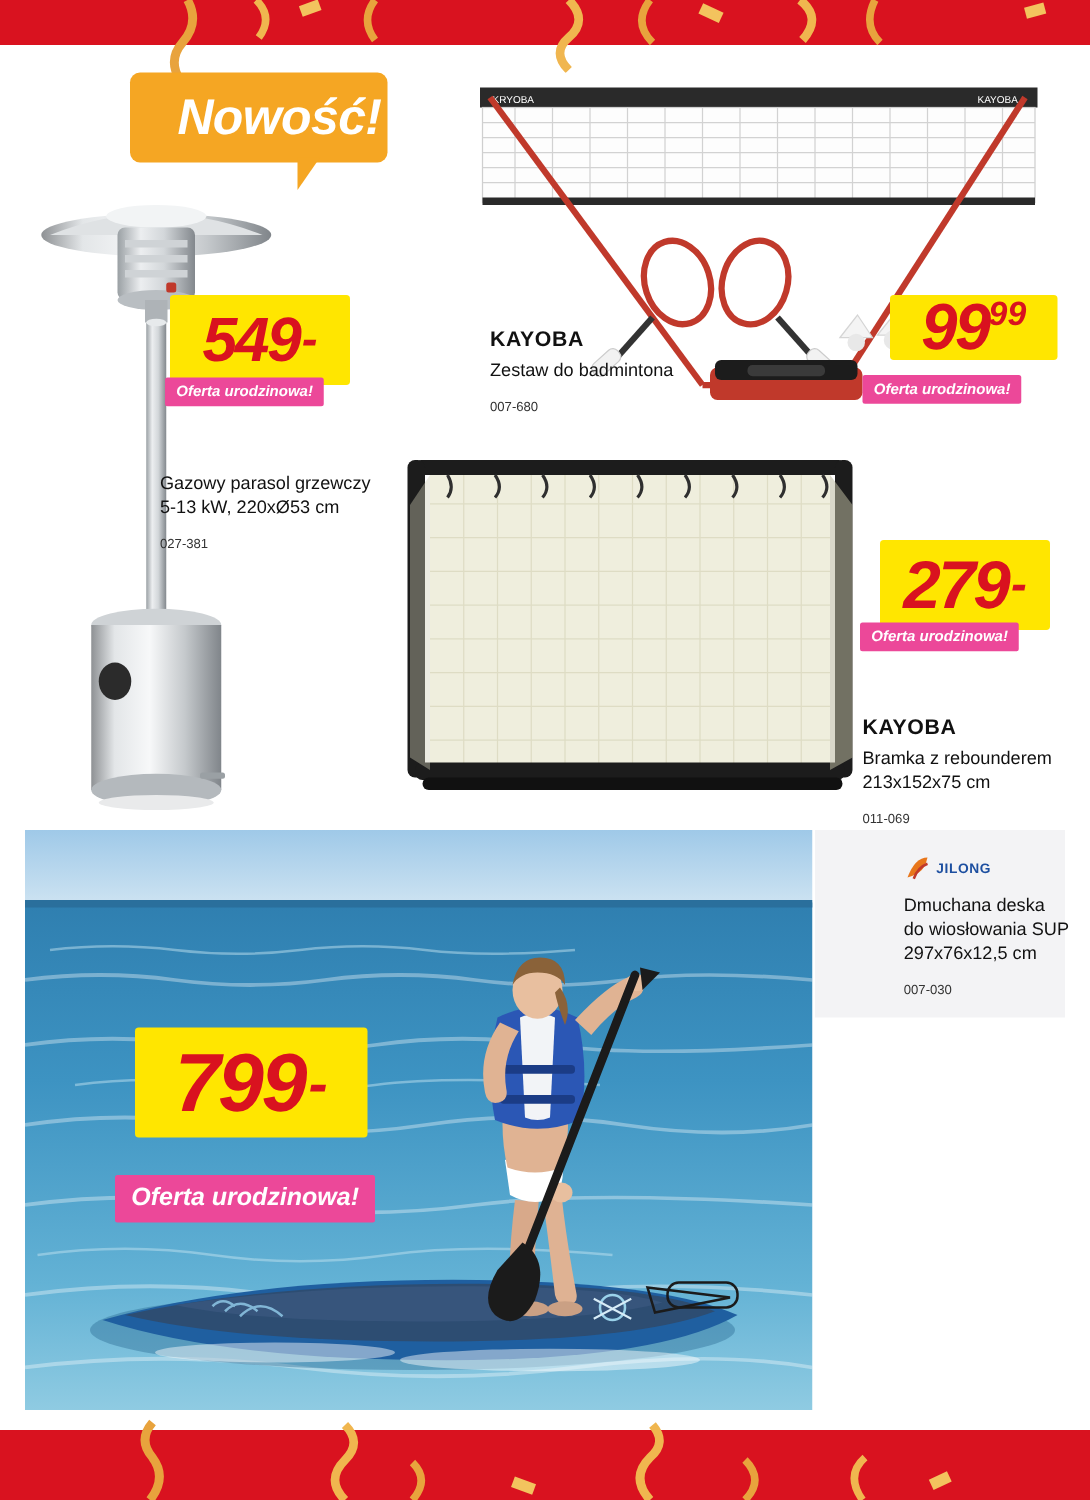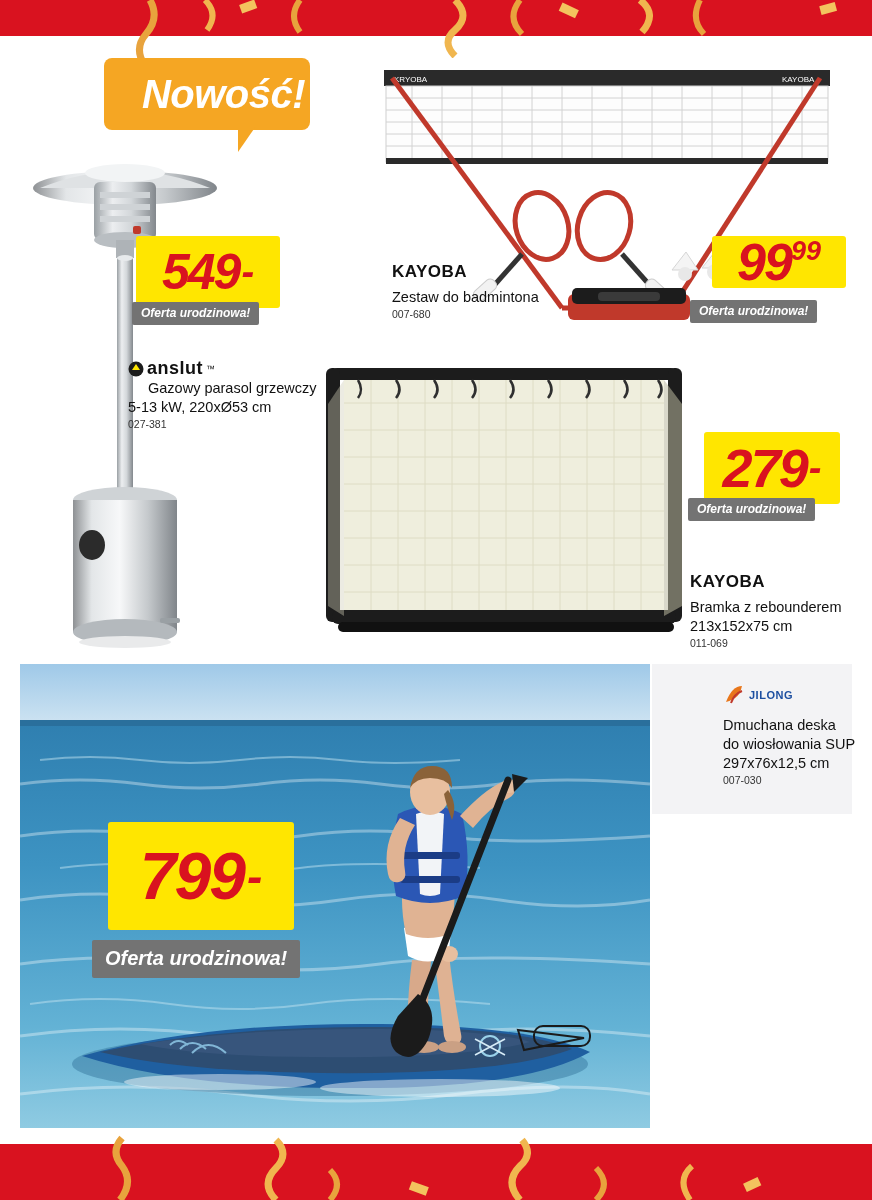--- a/index.html
+++ b/index.html
@@ -68,40 +68,40 @@
     vertical-align: super;
   }
   .tag .dash {
     color: #d9121f;
     font-weight: bold;
     font-style: italic;
   }
 
   .ribbon {
     position: absolute;
-    background: #737373;
+    background: #ec4899;
     color: #ffffff;
     font-size: 12px;
     font-style: italic;
     font-weight: bold;
     padding: 4px 9px 5px 9px;
     white-space: nowrap;
     border-radius: 2px;
   }
 
   
   .brand {
     font-size: 16px; font-weight: bold; color: #111;
     letter-spacing: 0.5px;
   }
   .desc {
     font-size: 14.5px; color: #111; line-height: 1.32;
   }
   .code {
-    font-size: 10.5px; color: #333; margin-top: 1px;
+    font-size: 10.5px; color: #333; margin-top: 13px;
   }
 
   
   .heater { position: absolute; left: 20px; top: 130px; width: 210px; height: 520px; }
 
   
   .badminton { position: absolute; left: 372px; top: 58px; width: 470px; height: 270px; }
 
   
   .goal { position: absolute; left: 318px; top: 358px; width: 372px; height: 290px; }
@@ -182,29 +182,21 @@
   <ellipse cx="105" cy="512" rx="46" ry="6" fill="#e9eaeb"></ellipse>
 </svg>
 
 <div class="tag" style="left:136px; top:236px; width:144px; height:72px;">
   <span class="price" style="font-size:50px;">549</span>
   <span class="dash" style="font-size:38px; margin-left:2px;">-</span>
 </div>
 <div class="ribbon" style="left:132px; top:302px;">Oferta urodzinowa!</div>
 
 <div style="position:absolute; left:128px; top:358px; width:210px;">
-  <div style="display:flex; align-items:center; gap:3px;">
-    <svg width="16" height="16" viewBox="0 0 16 16">
-      <circle cx="8" cy="8" r="7.5" fill="#1c1c1c"></circle>
-      <path d="M4 9 L8 3 L12 9 Z" fill="#ffe600"></path>
-    </svg>
-    <span class="brand" style="font-size:18px;">anslut</span>
-    <span style="font-size:9px; color:#111;">™</span>
-  </div>
-  <div class="desc" style="margin-top:0;padding-left:20px;">Gazowy parasol grzewczy</div>
+  <div class="desc" style="margin-top:20px;">Gazowy parasol grzewczy</div>
   <div class="desc">5-13 kW, 220xØ53 cm</div>
   <div class="code">027-381</div>
 </div>
 
 <svg class="badminton" viewBox="0 0 470 270">
   <rect x="0" y="0" width="470" height="270" fill="#ffffff"></rect>
 
   <rect x="12" y="12" width="446" height="16" fill="#2a2a2a"></rect>
   <text x="22" y="24" font-family="Liberation Sans, sans-serif" font-size="8" fill="#ffffff">KRYOBA</text>
   <text x="410" y="24" font-family="Liberation Sans, sans-serif" font-size="8" fill="#ffffff">KAYOBA</text>
@@ -414,21 +406,21 @@
     <path d="M492 110 l16 4 l-14 14 z" fill="#1b1b1b"></path>
     <path d="M398 330 q22 14 10 46 q-14 26 -32 12 q-12 -12 2 -36 z" fill="#1b1b1b"></path>
   </g>
 
   <g fill="#ffffff" opacity="0.45">
     <ellipse cx="200" cy="418" rx="96" ry="8"></ellipse>
     <ellipse cx="420" cy="424" rx="120" ry="9"></ellipse>
   </g>
 </svg>
 
-<div class="tag" style="left:108px; top:822px; width:186px; height:108px;">
+<div class="tag" style="left:108px; top:822px; width:186px; height:88px;">
   <span class="price" style="font-size:66px;">799</span>
   <span class="dash" style="font-size:46px; margin-left:3px;">-</span>
 </div>
 <div class="ribbon" style="left:92px; top:940px; font-size:20px; padding:7px 13px 8px 13px;">Oferta urodzinowa!</div>
 
 <div class="sup-text-box"></div>
 <div style="position:absolute; left:723px; top:684px; width:170px;">
   <div style="display:flex; align-items:center; gap:4px;">
     <svg width="22" height="22" viewBox="0 0 22 22">
       <path d="M3 18 q6 -16 16 -16 q-2 9 -7 12 q-5 3 -9 4 z" fill="#e8761b"></path>

